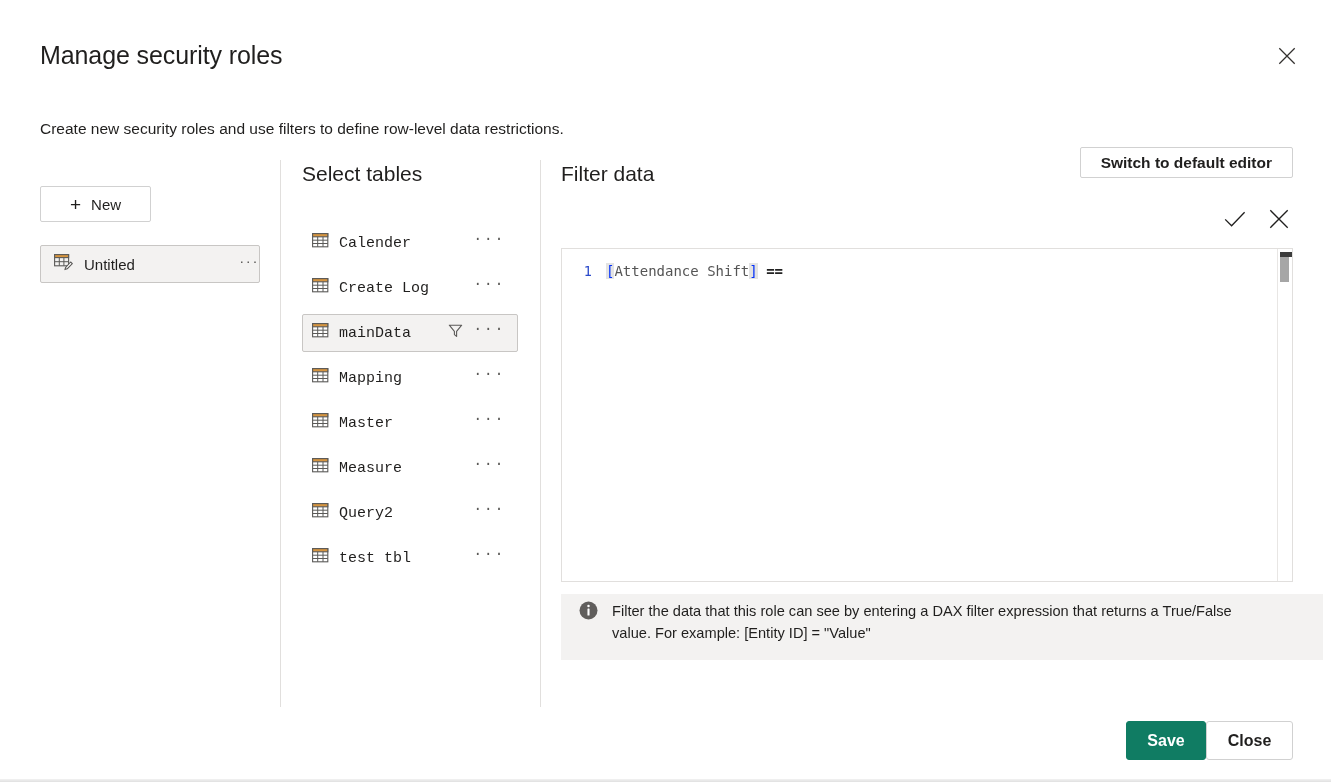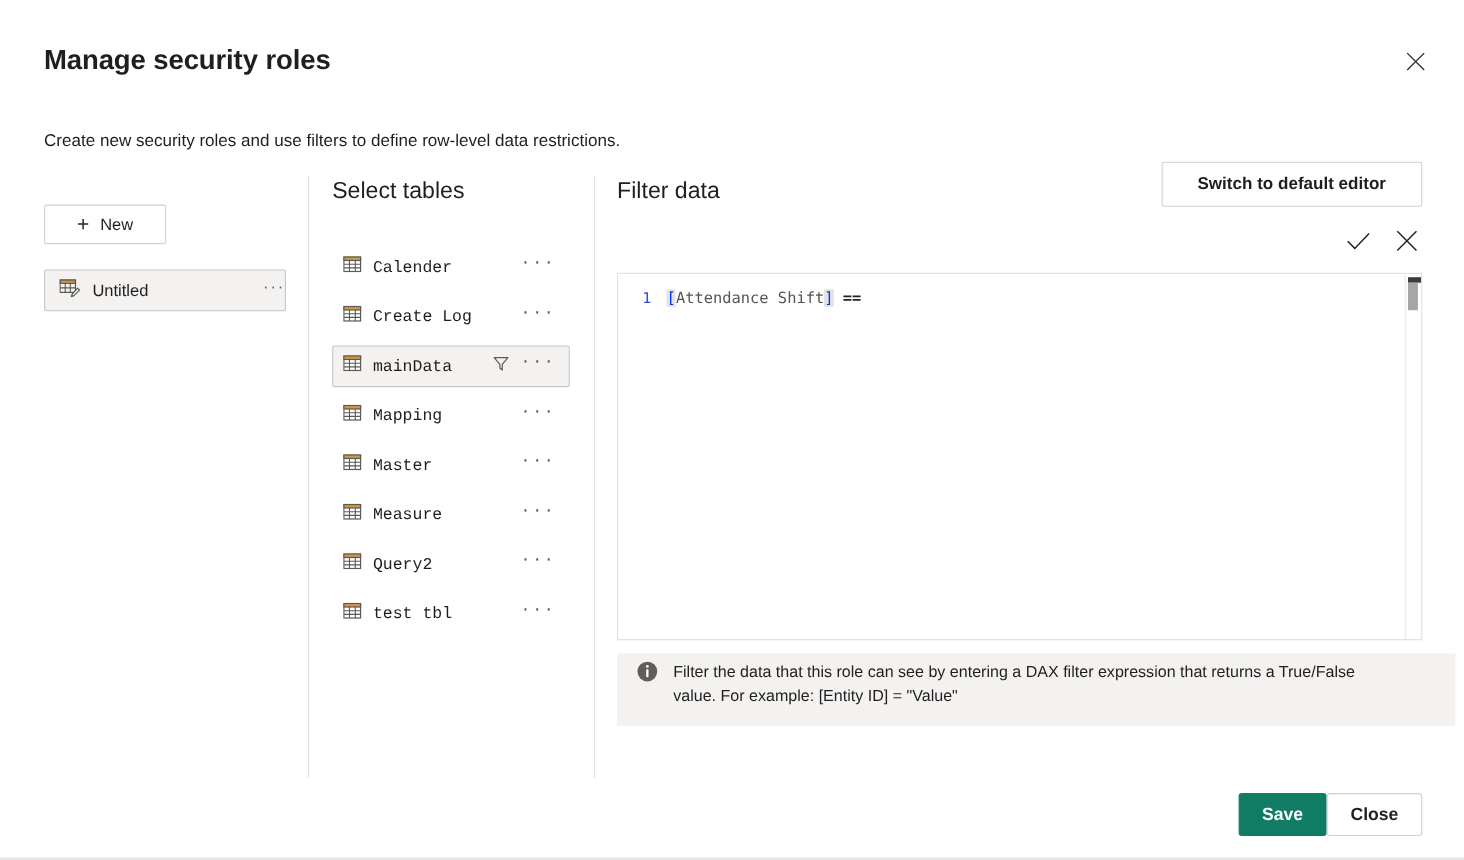--- a/index.html
+++ b/index.html
@@ -23,21 +23,21 @@
     background: #ffffff;
     box-sizing: border-box;
   }
 
   
   .dlg-title {
     position: absolute;
     left: 40px;
     top: 38px;
     font-size: 25px;
-    font-weight: 700;
+    font-weight: 400;
     letter-spacing: -0.1px;
     color: #201f1e;
     line-height: 34px;
   }
   .close-x {
     position: absolute;
     right: 26px;
     top: 38px;
     width: 36px;
     height: 36px;
@@ -190,22 +190,22 @@
 
   
   .filter-head-row {
     position: relative;
     height: 38px;
   }
   .btn-switch {
     position: absolute;
     right: 0;
     top: -13px;
-    height: 41px;
-    padding: 0 32px;
+    height: 31px;
+    padding: 0 20px;
     border: 1px solid #d1d1d1;
     background: #ffffff;
     border-radius: 2px;
     font-size: 15.5px;
     font-weight: 600;
     color: #201f1e;
     cursor: pointer;
     font-family: "Liberation Sans", sans-serif;
     box-sizing: border-box;
   }

